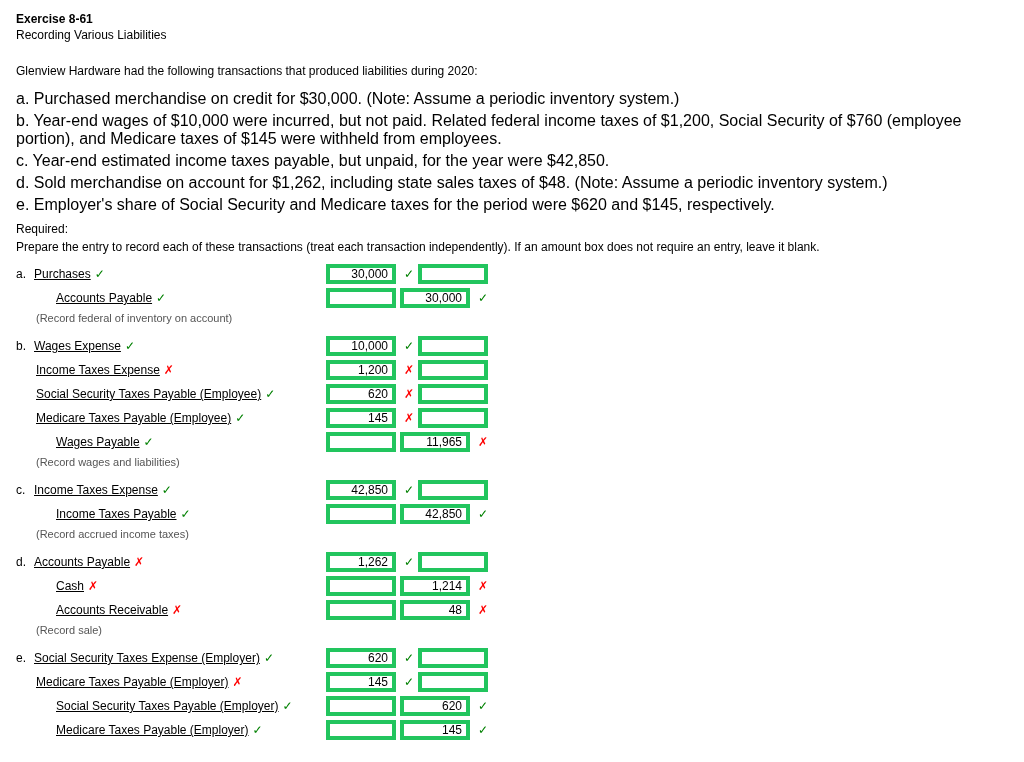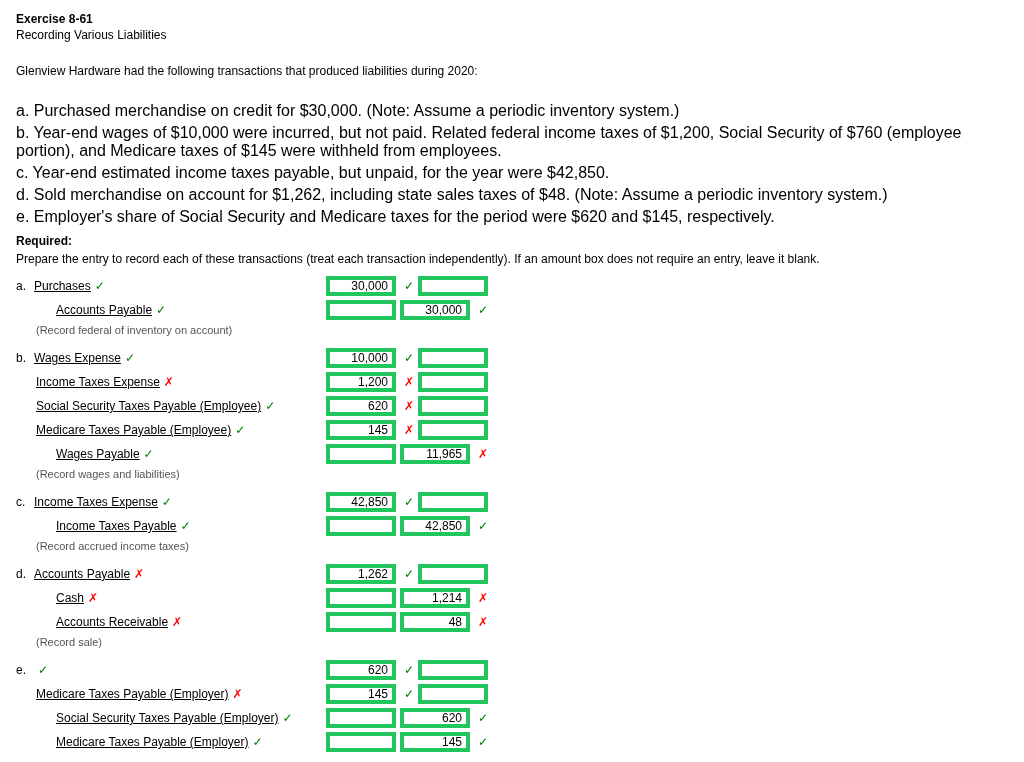--- a/index.html
+++ b/index.html
@@ -5,23 +5,23 @@
     * { box-sizing: border-box; margin: 0; padding: 0; }
     body {
       font-family: Arial, sans-serif;
       font-size: 12px;
       color: #000;
       background: #fff;
       padding: 12px 16px;
     }
     .exercise-title { font-weight: bold; font-size: 12px; margin-bottom: 2px; }
     .subtitle { font-size: 12px; margin-bottom: 8px; }
-    .description { font-size: 12px; margin-bottom: 24px; }
+    .description { font-size: 12px; margin-bottom: 12px; }
     .instructions { font-size: 16px; margin-bottom: 4px; }
-    .required-label { font-weight: bold; font-size: 12px; margin: 8px 0 4px 0; }
+    .required-label { font-weight: normal; font-size: 12px; margin: 8px 0 4px 0; }
     .prepare-text { font-size: 12px; margin-bottom: 10px; }
 
     .transaction-section { margin-bottom: 12px; }
     .transaction-row {
       display: flex;
       align-items: center;
       margin-bottom: 4px;
     }
     .label-col {
       width: 310px;
@@ -248,20 +248,21 @@
     </div>
   </div>
   <div class="note-text">(Record sale)</div>
 </div>
 
 
 <div class="transaction-section">
   <div class="transaction-row">
     <div class="label-col">
       <span class="section-letter">e.</span>
+      <span class="account-name">Social Security Taxes Expense (Employer)</span>
       <span class="check-mark">✓</span>
     </div>
     <div class="amount-cols">
       <input class="amount-box" value="620" readonly="" style="">
       <span class="check-mark">✓</span>
       <input class="amount-box empty" value="" readonly="" style="">
     </div>
   </div>
   <div class="transaction-row">
     <div class="label-col">

